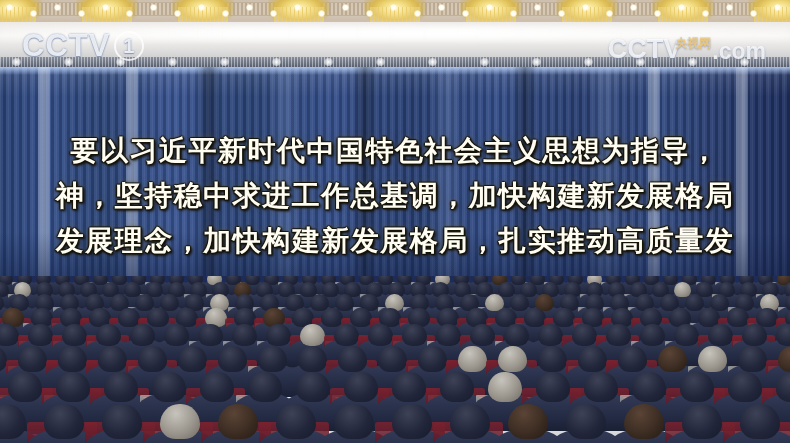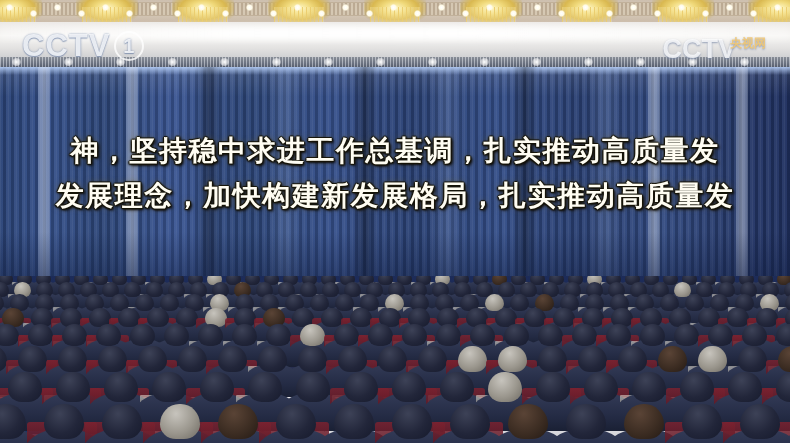--- a/index.html
+++ b/index.html
@@ -977,24 +977,26 @@
   <div class="cctv1">
     <div class="mark">
       <span>CCTV</span>
       <span class="one">1</span>
     </div>
   </div>
 
   <div class="cctvcom">
     <span>CCTV</span>
     <span class="cn">央视网</span>
+    <span class="dom">.<span>com</span></span>
   </div>
 
   <div class="subs">
-    <div class="subline">神，坚持稳中求进工作总基调，扎实推动高质量发</div>
+    <div class="subline">要以习近平新时代中国特色社会主义思想为指导，</div>
+    <div class="subline">神，坚持稳中求进工作总基调，加快构建新发展格局</div>
     <div class="subline">发展理念，加快构建新发展格局，扎实推动高质量发</div>
   </div>
 
   <div class="sitemark">松江宿方雅仔</div>
 
   <div class="banner">
     <div class="banner-title">中央经济工作会议在北京举行</div>
   </div>
 
   <div class="nlogo">

